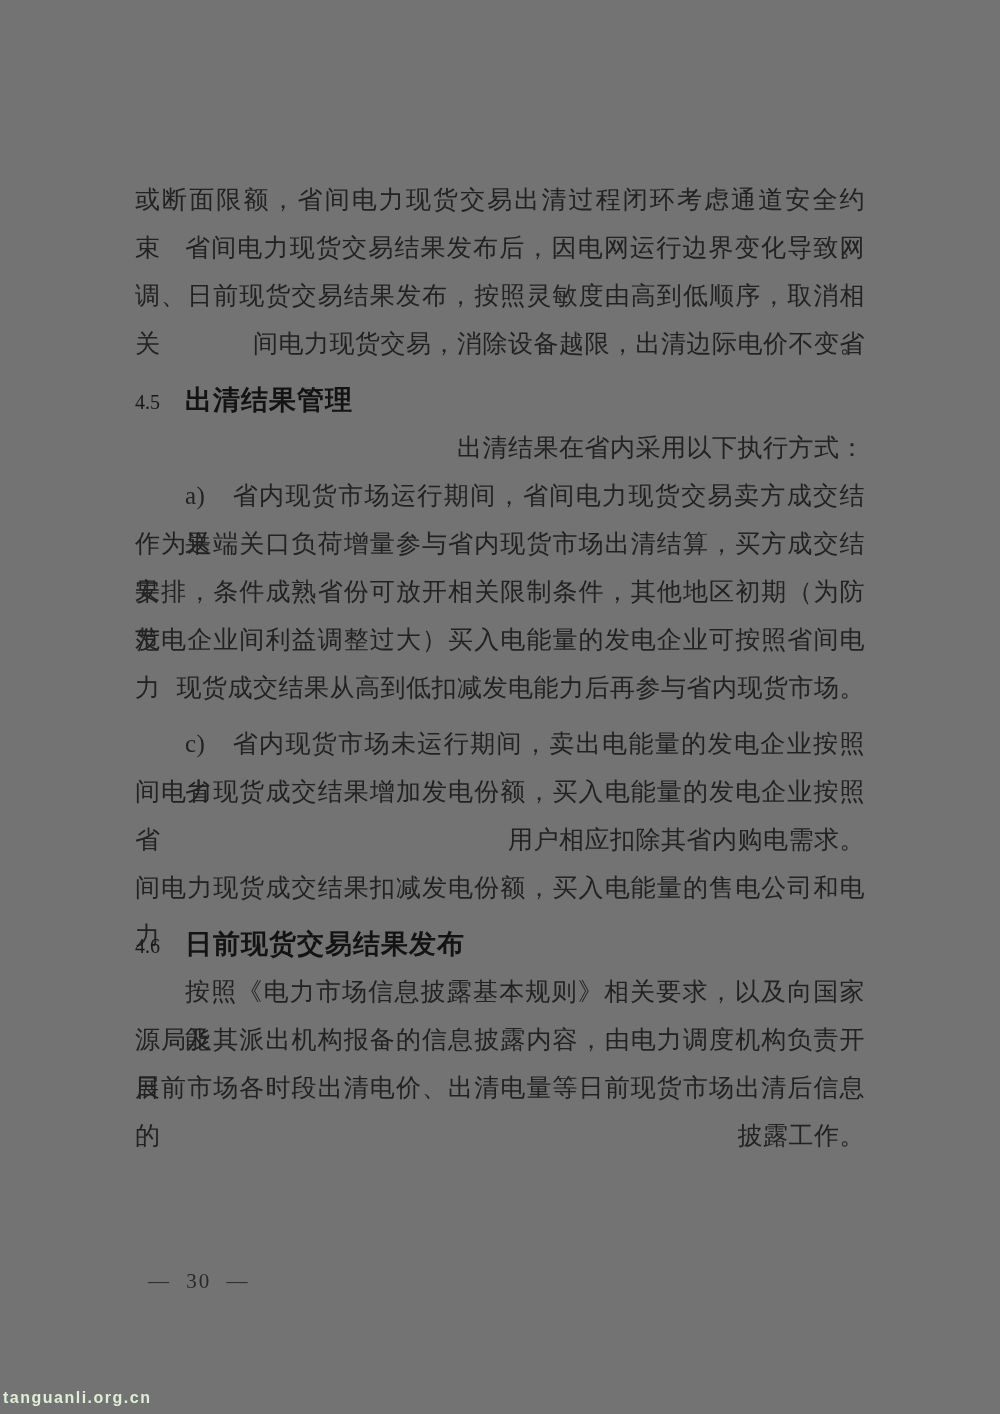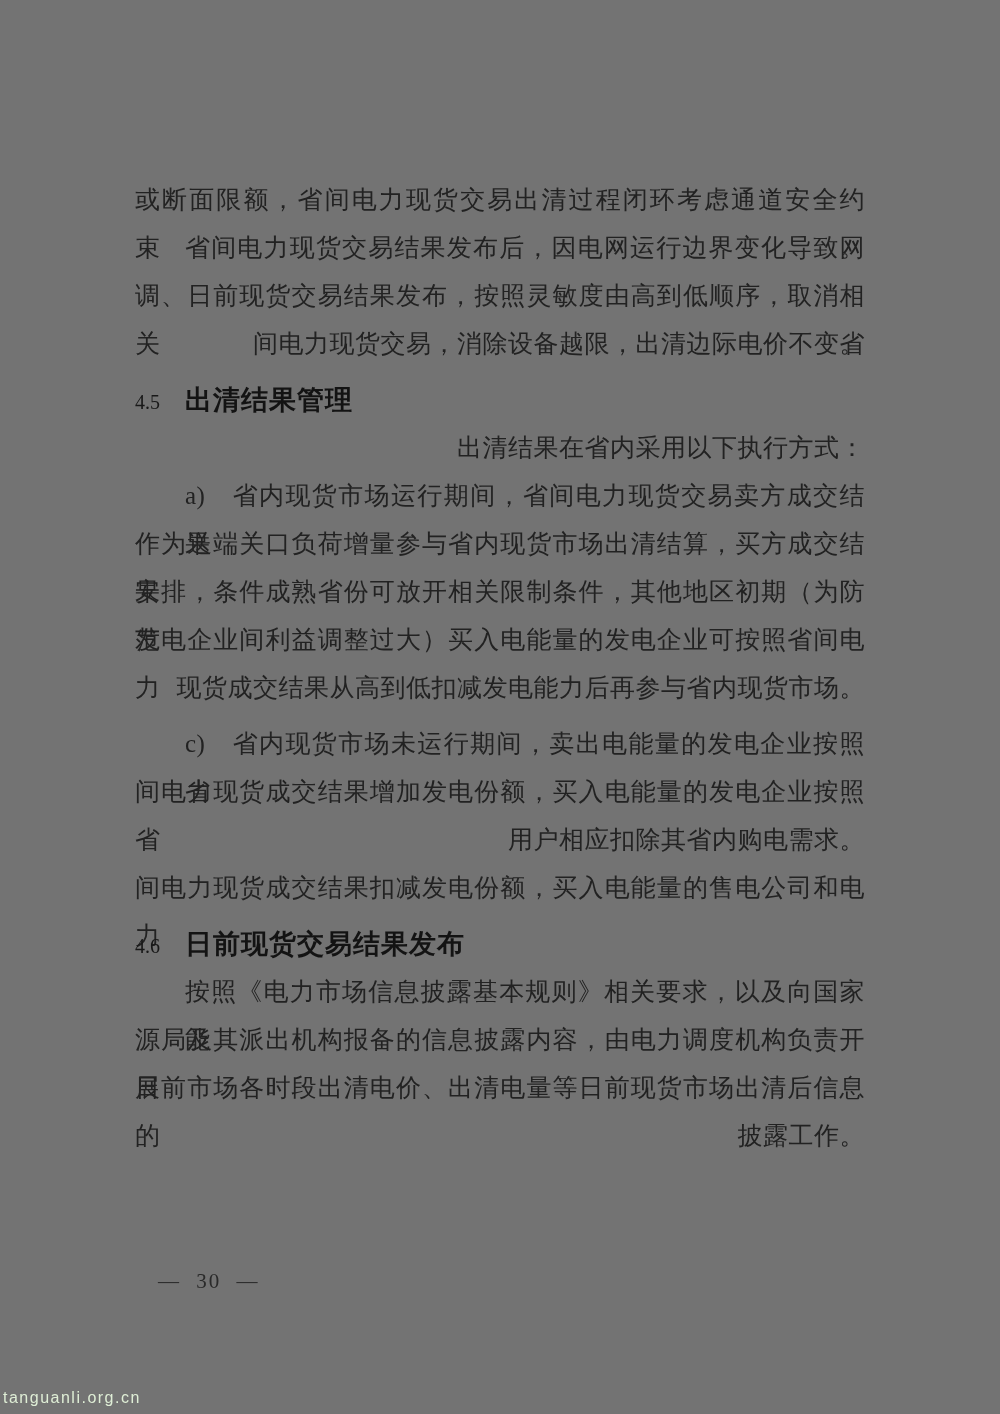--- a/index.html
+++ b/index.html
@@ -52,35 +52,35 @@
   .h-title {
     font-family: "Liberation Sans", sans-serif;
     font-size: 27px;
     font-weight: 700;
     margin-left: 25px;
     letter-spacing: 1px;
     color: #131313;
   }
   .page-number {
     position: absolute;
-    left: 158px; top: 1266px;
+    left: 148px; top: 1266px;
     height: 30px; line-height: 30px;
     font-family: "Liberation Serif", serif;
     font-size: 21px;
     color: #2a2a2a;
     letter-spacing: 2px;
     word-spacing: 8px;
     white-space: nowrap;
   }
   .watermark {
     position: absolute;
     left: 3px; top: 1389px;
     font-family: "Liberation Sans", sans-serif;
     font-size: 16px;
-    font-weight: 400;
+    font-weight: 700;
     letter-spacing: 1.5px;
     color: #dfeed6;
     white-space: nowrap;
   }
 </style>
 </head>
 <body>
 
 <div class="page">
   <div class="content">

